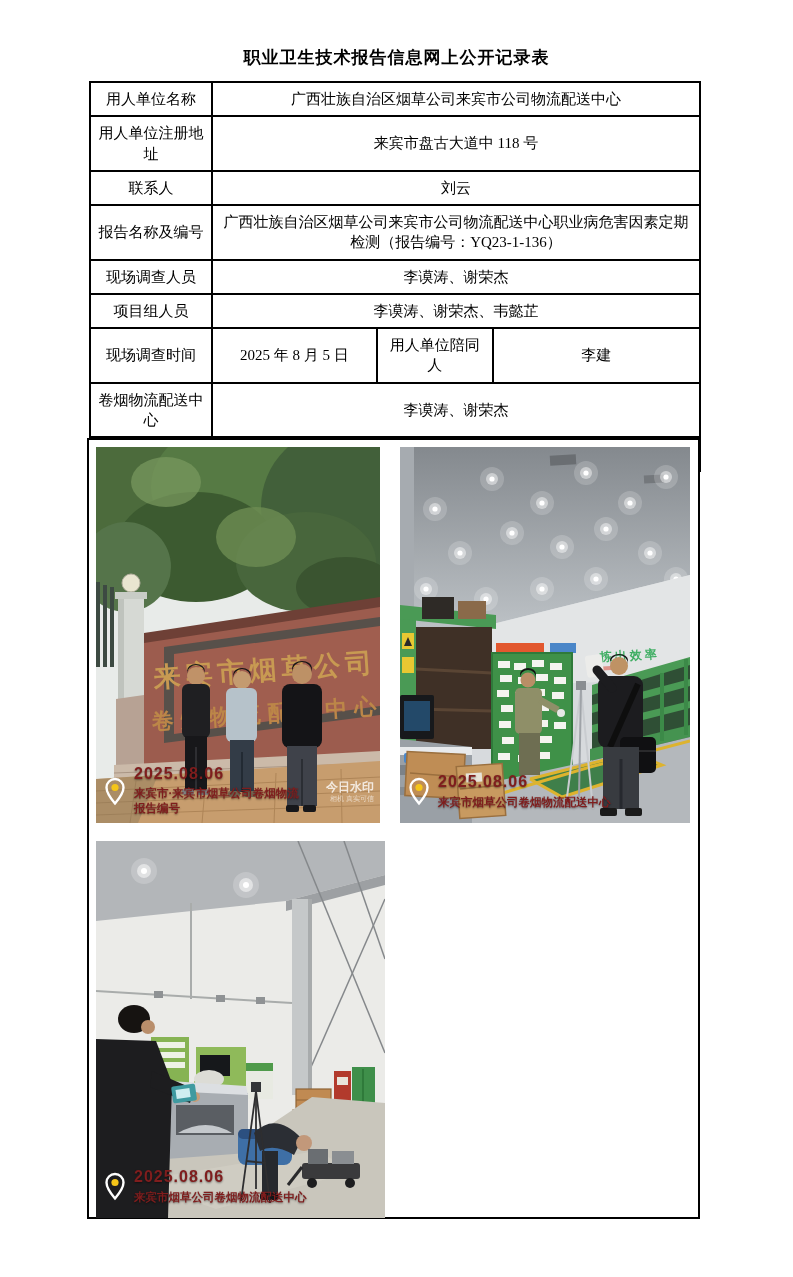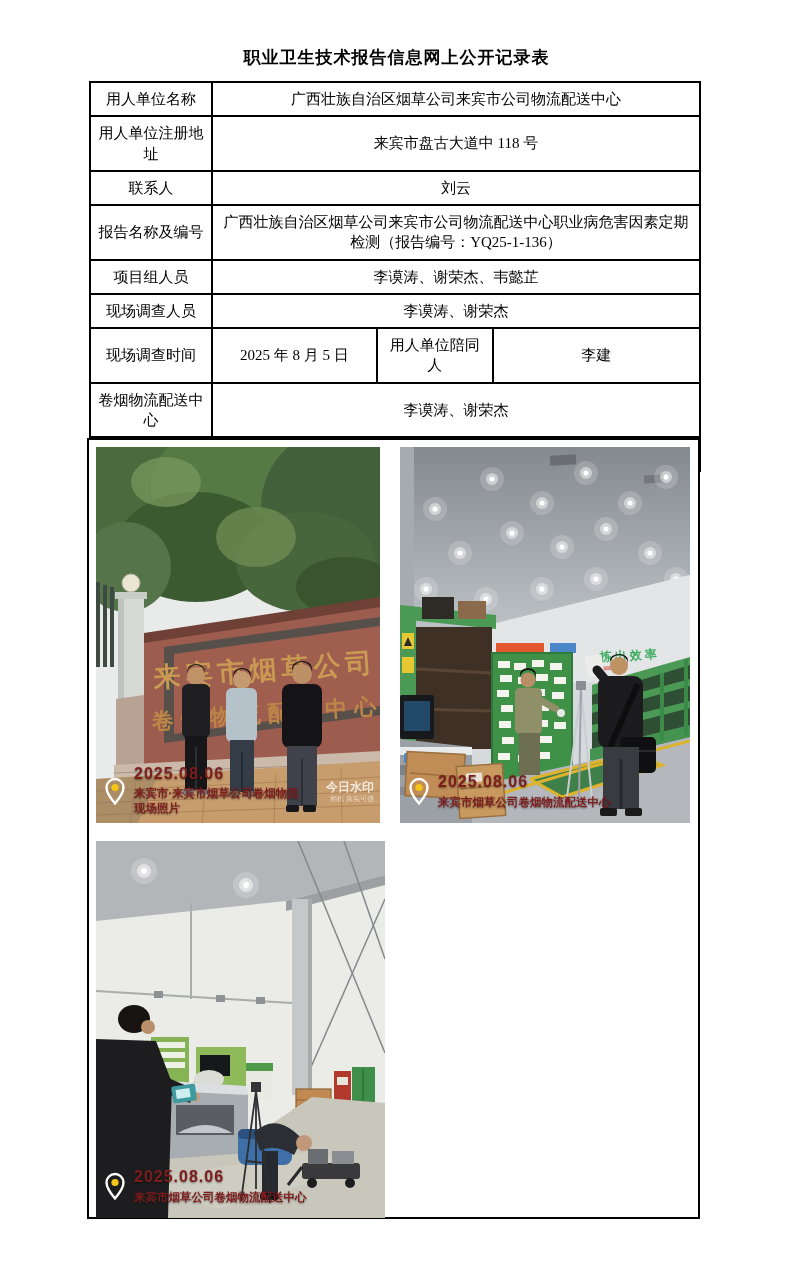--- a/index.html
+++ b/index.html
@@ -93,29 +93,29 @@
     <tr class="std">
       <td>用人单位注册地址</td>
       <td colspan="3">来宾市盘古大道中 118 号</td>
     </tr>
     <tr class="std">
       <td>联系人</td>
       <td colspan="3">刘云</td>
     </tr>
     <tr class="tall">
       <td>报告名称及编号</td>
-      <td colspan="3">广西壮族自治区烟草公司来宾市公司物流配送中心职业病危害因素定期检测（报告编号：YQ25-1-136）</td>
+      <td colspan="3">广西壮族自治区烟草公司来宾市公司物流配送中心职业病危害因素定期检测（报告编号：YQ23-1-136）</td>
+    </tr>
+    <tr class="std">
+      <td>现场调查人员</td>
+      <td colspan="3">李谟涛、谢荣杰</td>
     </tr>
     <tr class="std">
       <td>项目组人员</td>
       <td colspan="3">李谟涛、谢荣杰、韦懿芷</td>
-    </tr>
-    <tr class="std">
-      <td>现场调查人员</td>
-      <td colspan="3">李谟涛、谢荣杰</td>
     </tr>
     <tr class="std">
       <td>现场调查时间</td>
       <td>2025 年 8 月 5 日</td>
       <td>用人单位陪同人</td>
       <td>李建</td>
     </tr>
     <tr class="std">
       <td>卷烟物流配送中心</td>
       <td colspan="3">李谟涛、谢荣杰</td>
@@ -202,21 +202,21 @@
           <rect x="207" y="358" width="13" height="7" rx="2" fill="#17171a"></rect>
         </g>
       </svg>
       <div class="wm">
         <svg class="pin" width="22" height="30" viewBox="0 0 22 30">
           <path d="M11,2 a8.5,8.5 0 0 1 8.5,8.5 c0,6 -8.5,16 -8.5,16 c0,0 -8.5,-10 -8.5,-16 A8.5,8.5 0 0 1 11,2 z" fill="none" stroke="#ffffff" stroke-width="2.4"></path>
           <circle cx="11" cy="10.5" r="3.6" fill="#f5c518"></circle>
         </svg>
         <div class="wm-date">2025.08.06</div>
         <div class="wm-loc">来宾市·来宾市烟草公司卷烟物流</div>
-        <div class="wm-loc2">现场照片</div>
+        <div class="wm-loc2">报告编号</div>
       </div>
       <div class="cam-logo">
         <div class="l1">今日水印</div>
         <div class="l2">相机 真实可信</div>
       </div>
     </div>
 
     <div class="photo" id="photo-green">
       <svg width="290" height="376" viewBox="0 0 290 376" xmlns="http://www.w3.org/2000/svg">
         <defs>

